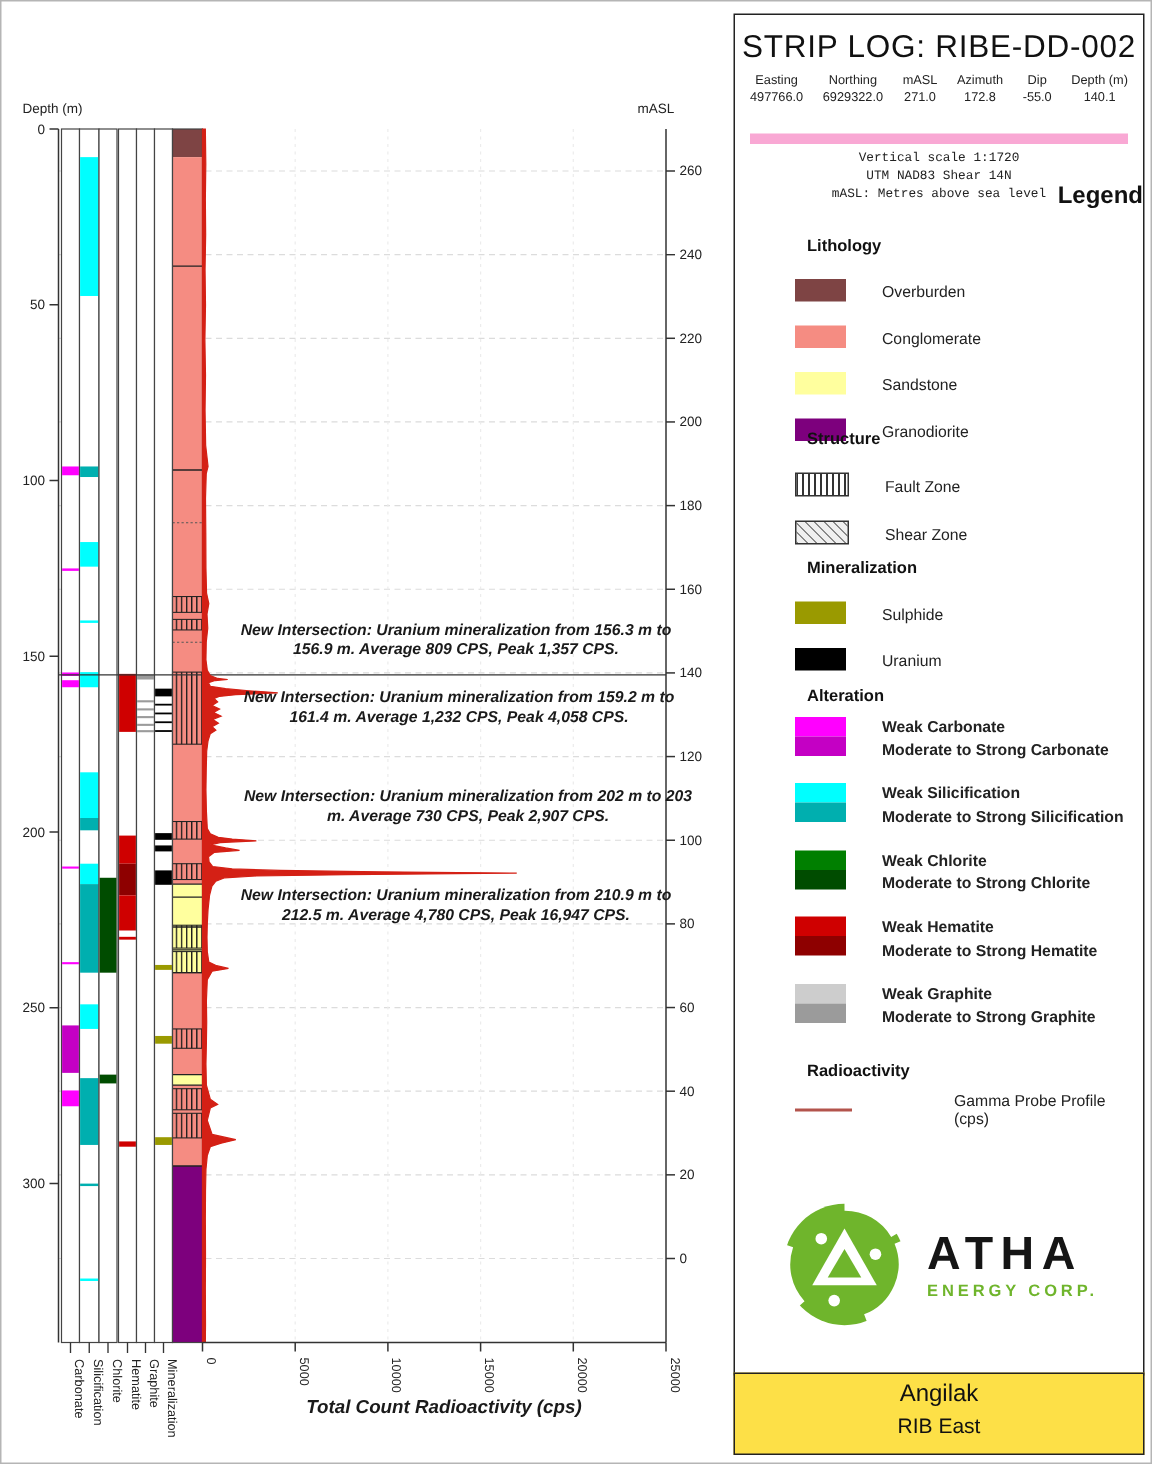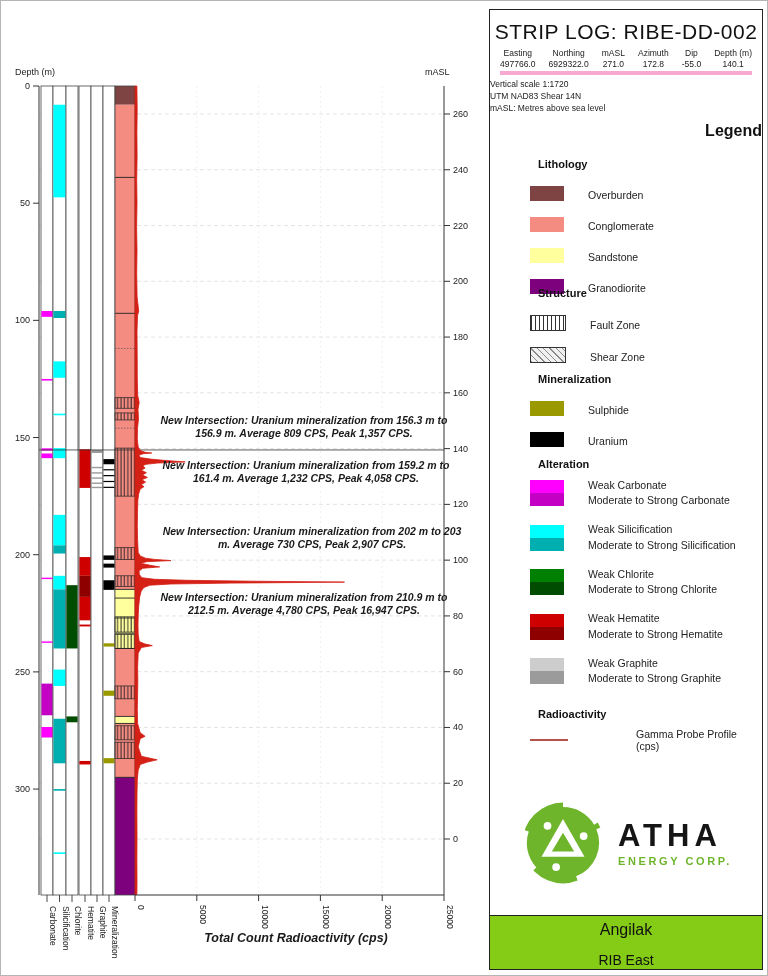--- a/index.html
+++ b/index.html
@@ -3,36 +3,36 @@
 <meta charset="utf-8">
 <style>
   html,body{margin:0;padding:0;background:#fff;font-family:"Liberation Sans",sans-serif;}
   #page{position:relative;width:768px;height:976px;background:#fff;border:1px solid #b5b5b5;box-sizing:border-box;overflow:hidden;}
   #log-wrap{position:absolute;left:0;top:0;width:487px;height:976px;}
   #log-svg{position:absolute;left:0;top:0;}
   .ann{position:absolute;font-size:10.5px;font-weight:bold;font-style:italic;color:#1a1a1a;text-align:center;line-height:1.2;}
   #gamma-title{position:absolute;left:150px;top:930px;width:290px;text-align:center;font-size:12.5px;font-weight:bold;font-style:italic;color:#1a1a1a;}
   
   #panel{position:absolute;left:488px;top:8px;width:272px;height:906px;border:1px solid #222;background:#fff;}
-  #footerbox{position:absolute;left:488px;top:914px;width:272px;height:53px;border:1px solid #222;background:#84cc16;text-align:center;}
+  #footerbox{position:absolute;left:488px;top:914px;width:272px;height:53px;border:1px solid #222;background:#fde047;text-align:center;}
   #footerbox .proj{font-size:16px;color:#111;margin-top:5px;}
-  #footerbox .area{font-size:14px;color:#111;margin-top:13px;}
+  #footerbox .area{font-size:14px;color:#111;margin-top:3px;}
   .tb-title{text-align:center;font-size:21px;color:#111;margin-top:10px;letter-spacing:0.5px;}
-  .tb-table{width:252px;margin:4px auto 0 auto;border-bottom:4px solid #f9a8d4;padding-bottom:0;display:flex;justify-content:space-between;}
+  .tb-table{width:252px;margin:4px auto 0 auto;border-bottom:7px solid #f9a8d4;padding-bottom:18px;display:flex;justify-content:space-between;}
   .tb-cell{text-align:center;font-size:8.5px;color:#222;line-height:1.35;}
-  .tb-notes{text-align:left;font-size:8.5px;color:#222;line-height:1.4;margin-top:4px;}
+  .tb-notes{text-align:center;font-size:8.5px;color:#222;line-height:1.4;margin-top:4px;font-family:Liberation Mono, monospace;}
   .sec{position:absolute;left:0;width:272px;}
   .legend-h{text-align:right;font-size:16px;font-weight:bold;color:#111;}
   .sec-h{font-size:11px;font-weight:bold;color:#111;margin-left:48px;margin-bottom:8px;}
   .lrow{display:flex;align-items:flex-end;margin:16px 0 6px 40px;}
   .sw{width:34px;height:15px;border:0;flex:none;}
   .lbl{font-size:10.5px;color:#222;margin-left:24px;}
   .sw-fault{width:34px;height:14px;border:1px solid #333;background:repeating-linear-gradient(90deg,#333 0 1px,#fff 1px 4px);flex:none;}
   .sw-shear{width:34px;height:14px;border:1px solid #333;background:repeating-linear-gradient(45deg,#8a8a8a 0 1px,#f0f0f0 1px 4.5px);flex:none;}
-  .alt-grp{display:flex;align-items:center;margin:0 0 14px 40px;}
+  .alt-grp{display:flex;align-items:flex-start;margin:0 0 14px 40px;font-weight:bold;}
   .alt-sw{width:34px;height:26px;flex:none;display:flex;flex-direction:column;}
   .alt-sw div{flex:1;}
   .alt-lbls{margin-left:24px;}
   .alt-lbls div{font-size:10.5px;color:#222;line-height:1.45;}
   .rad-row{display:flex;align-items:center;margin-left:40px;gap:44px;}
   .rad-line{width:38px;height:2px;flex:none;}
   #logo{position:absolute;left:20px;top:790px;width:232px;display:flex;align-items:center;justify-content:center;}
   .logo-txt{margin-left:12px;}
   .logo-main{font-size:31px;font-weight:600;letter-spacing:5px;color:#151515;line-height:1;}
   .logo-sub{font-size:11px;font-weight:600;letter-spacing:2.6px;color:#6FB52C;margin-top:4px;}

